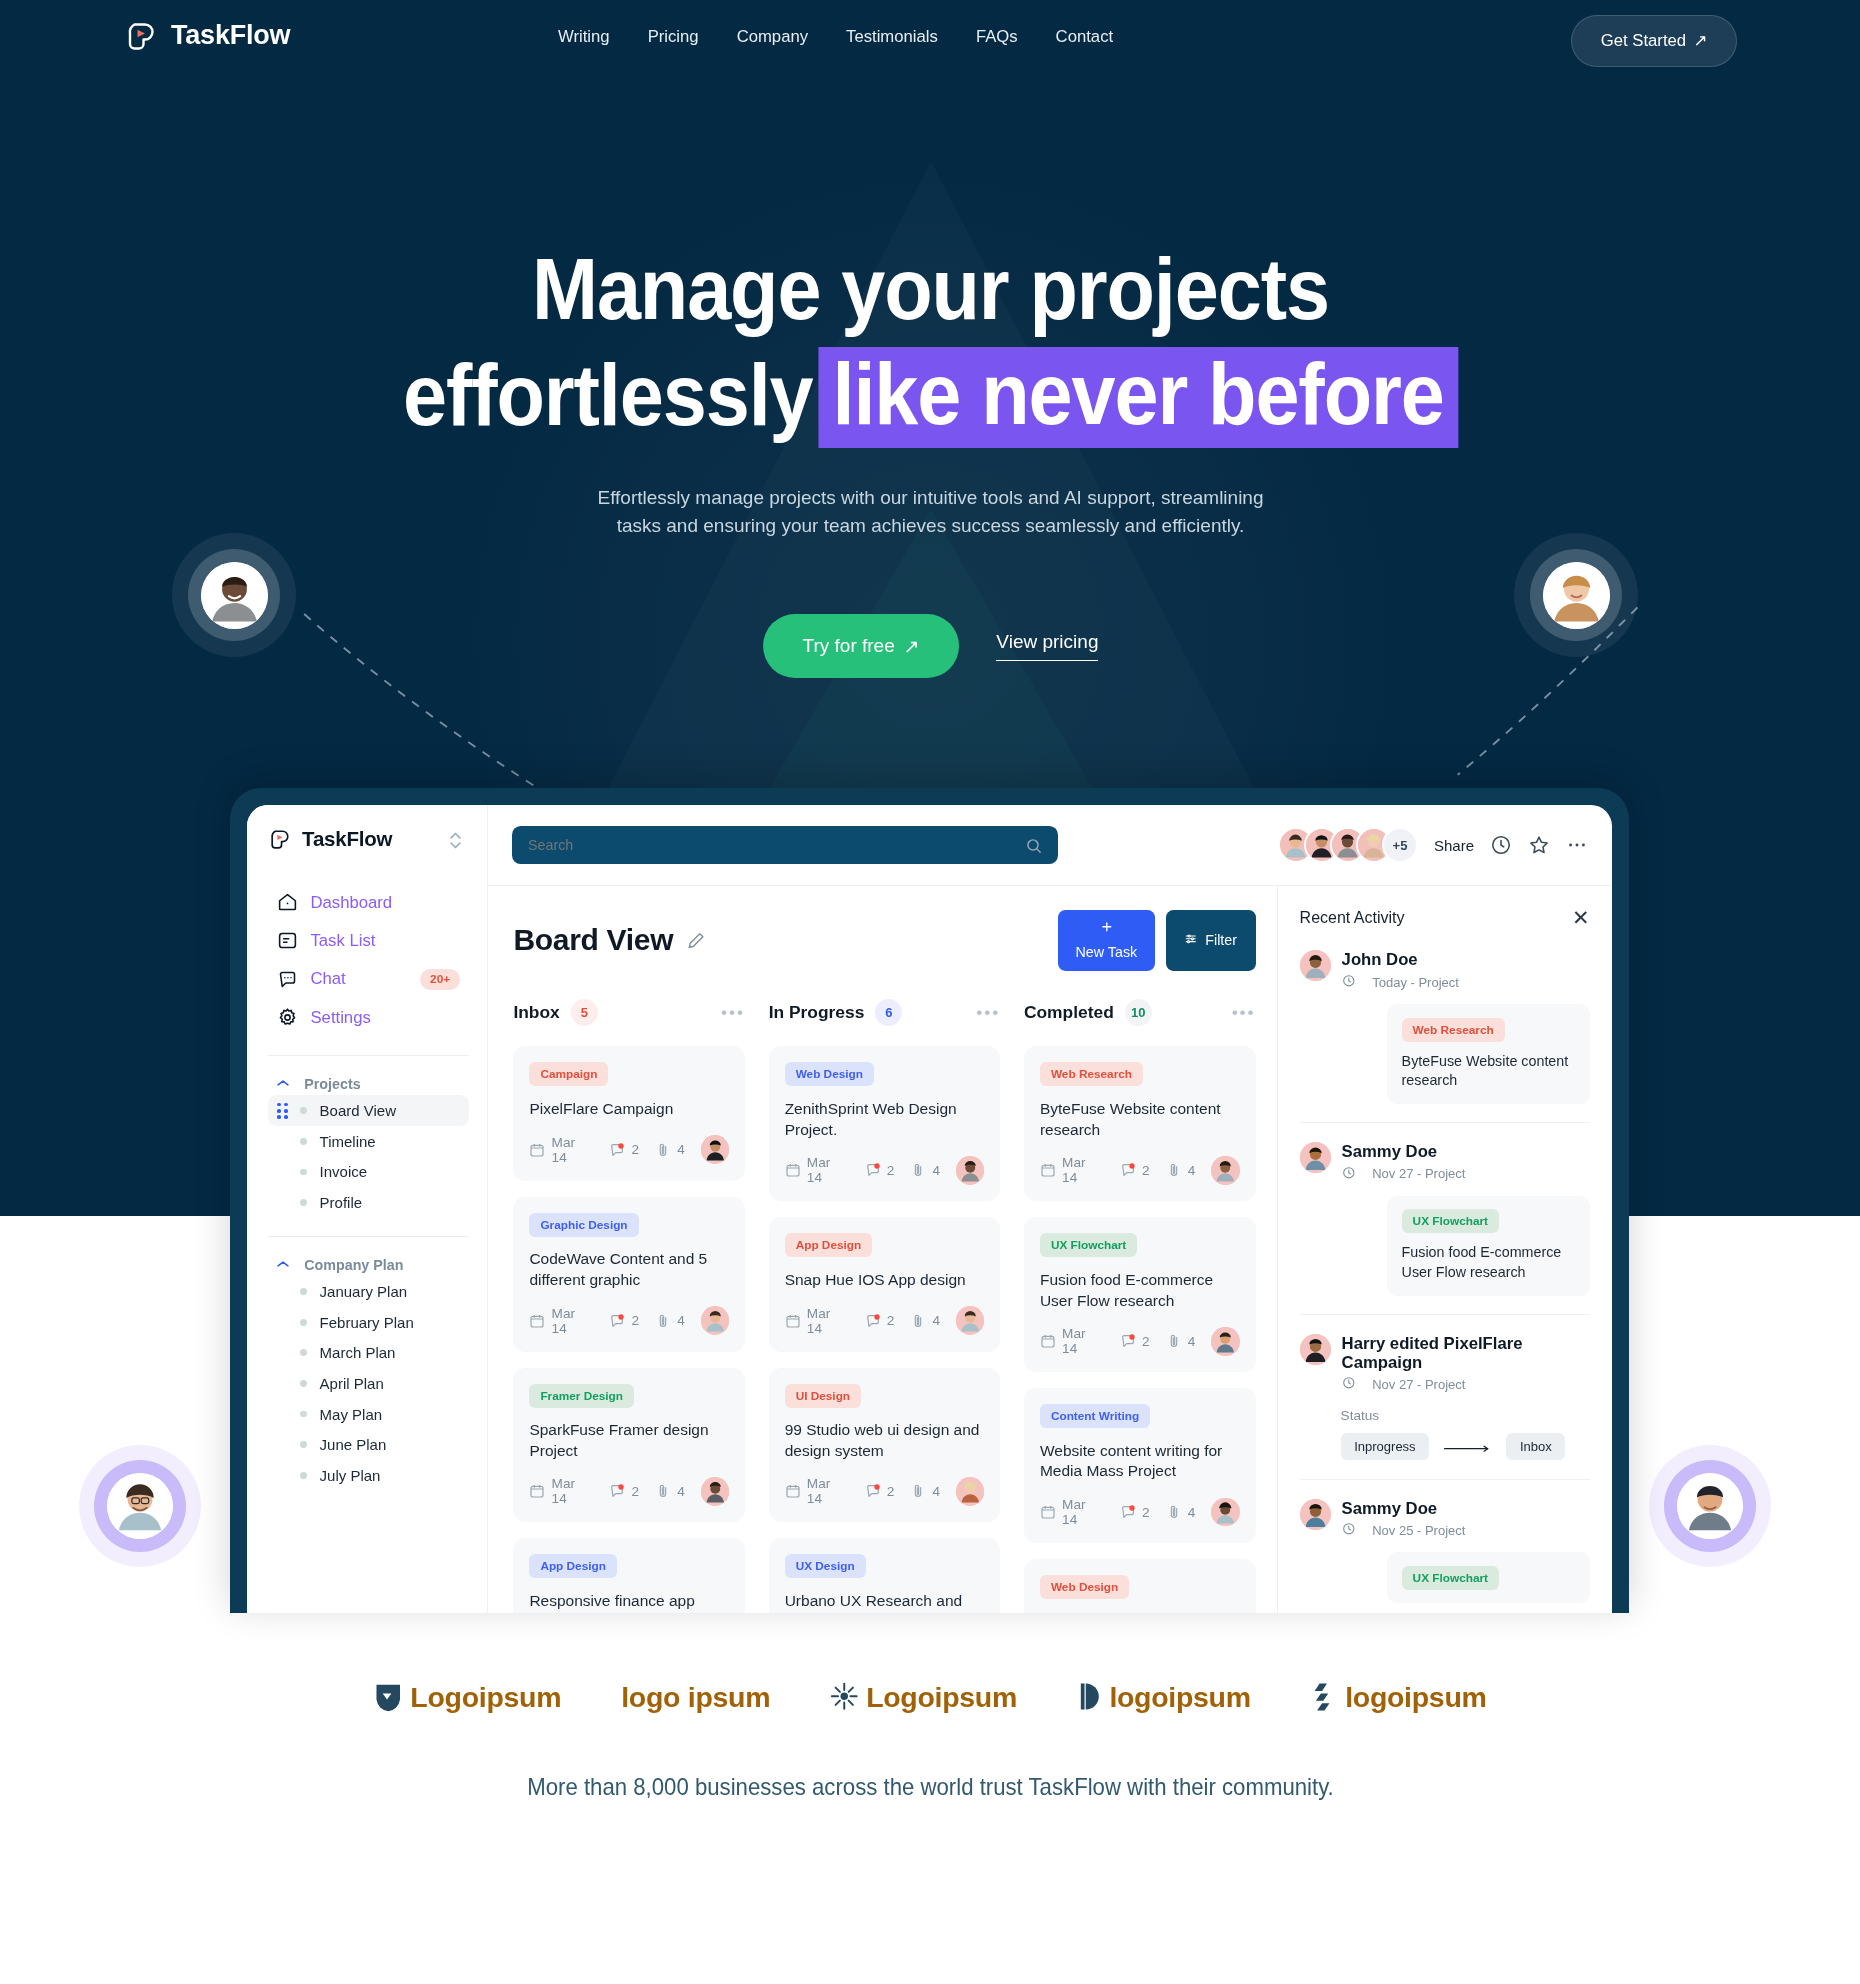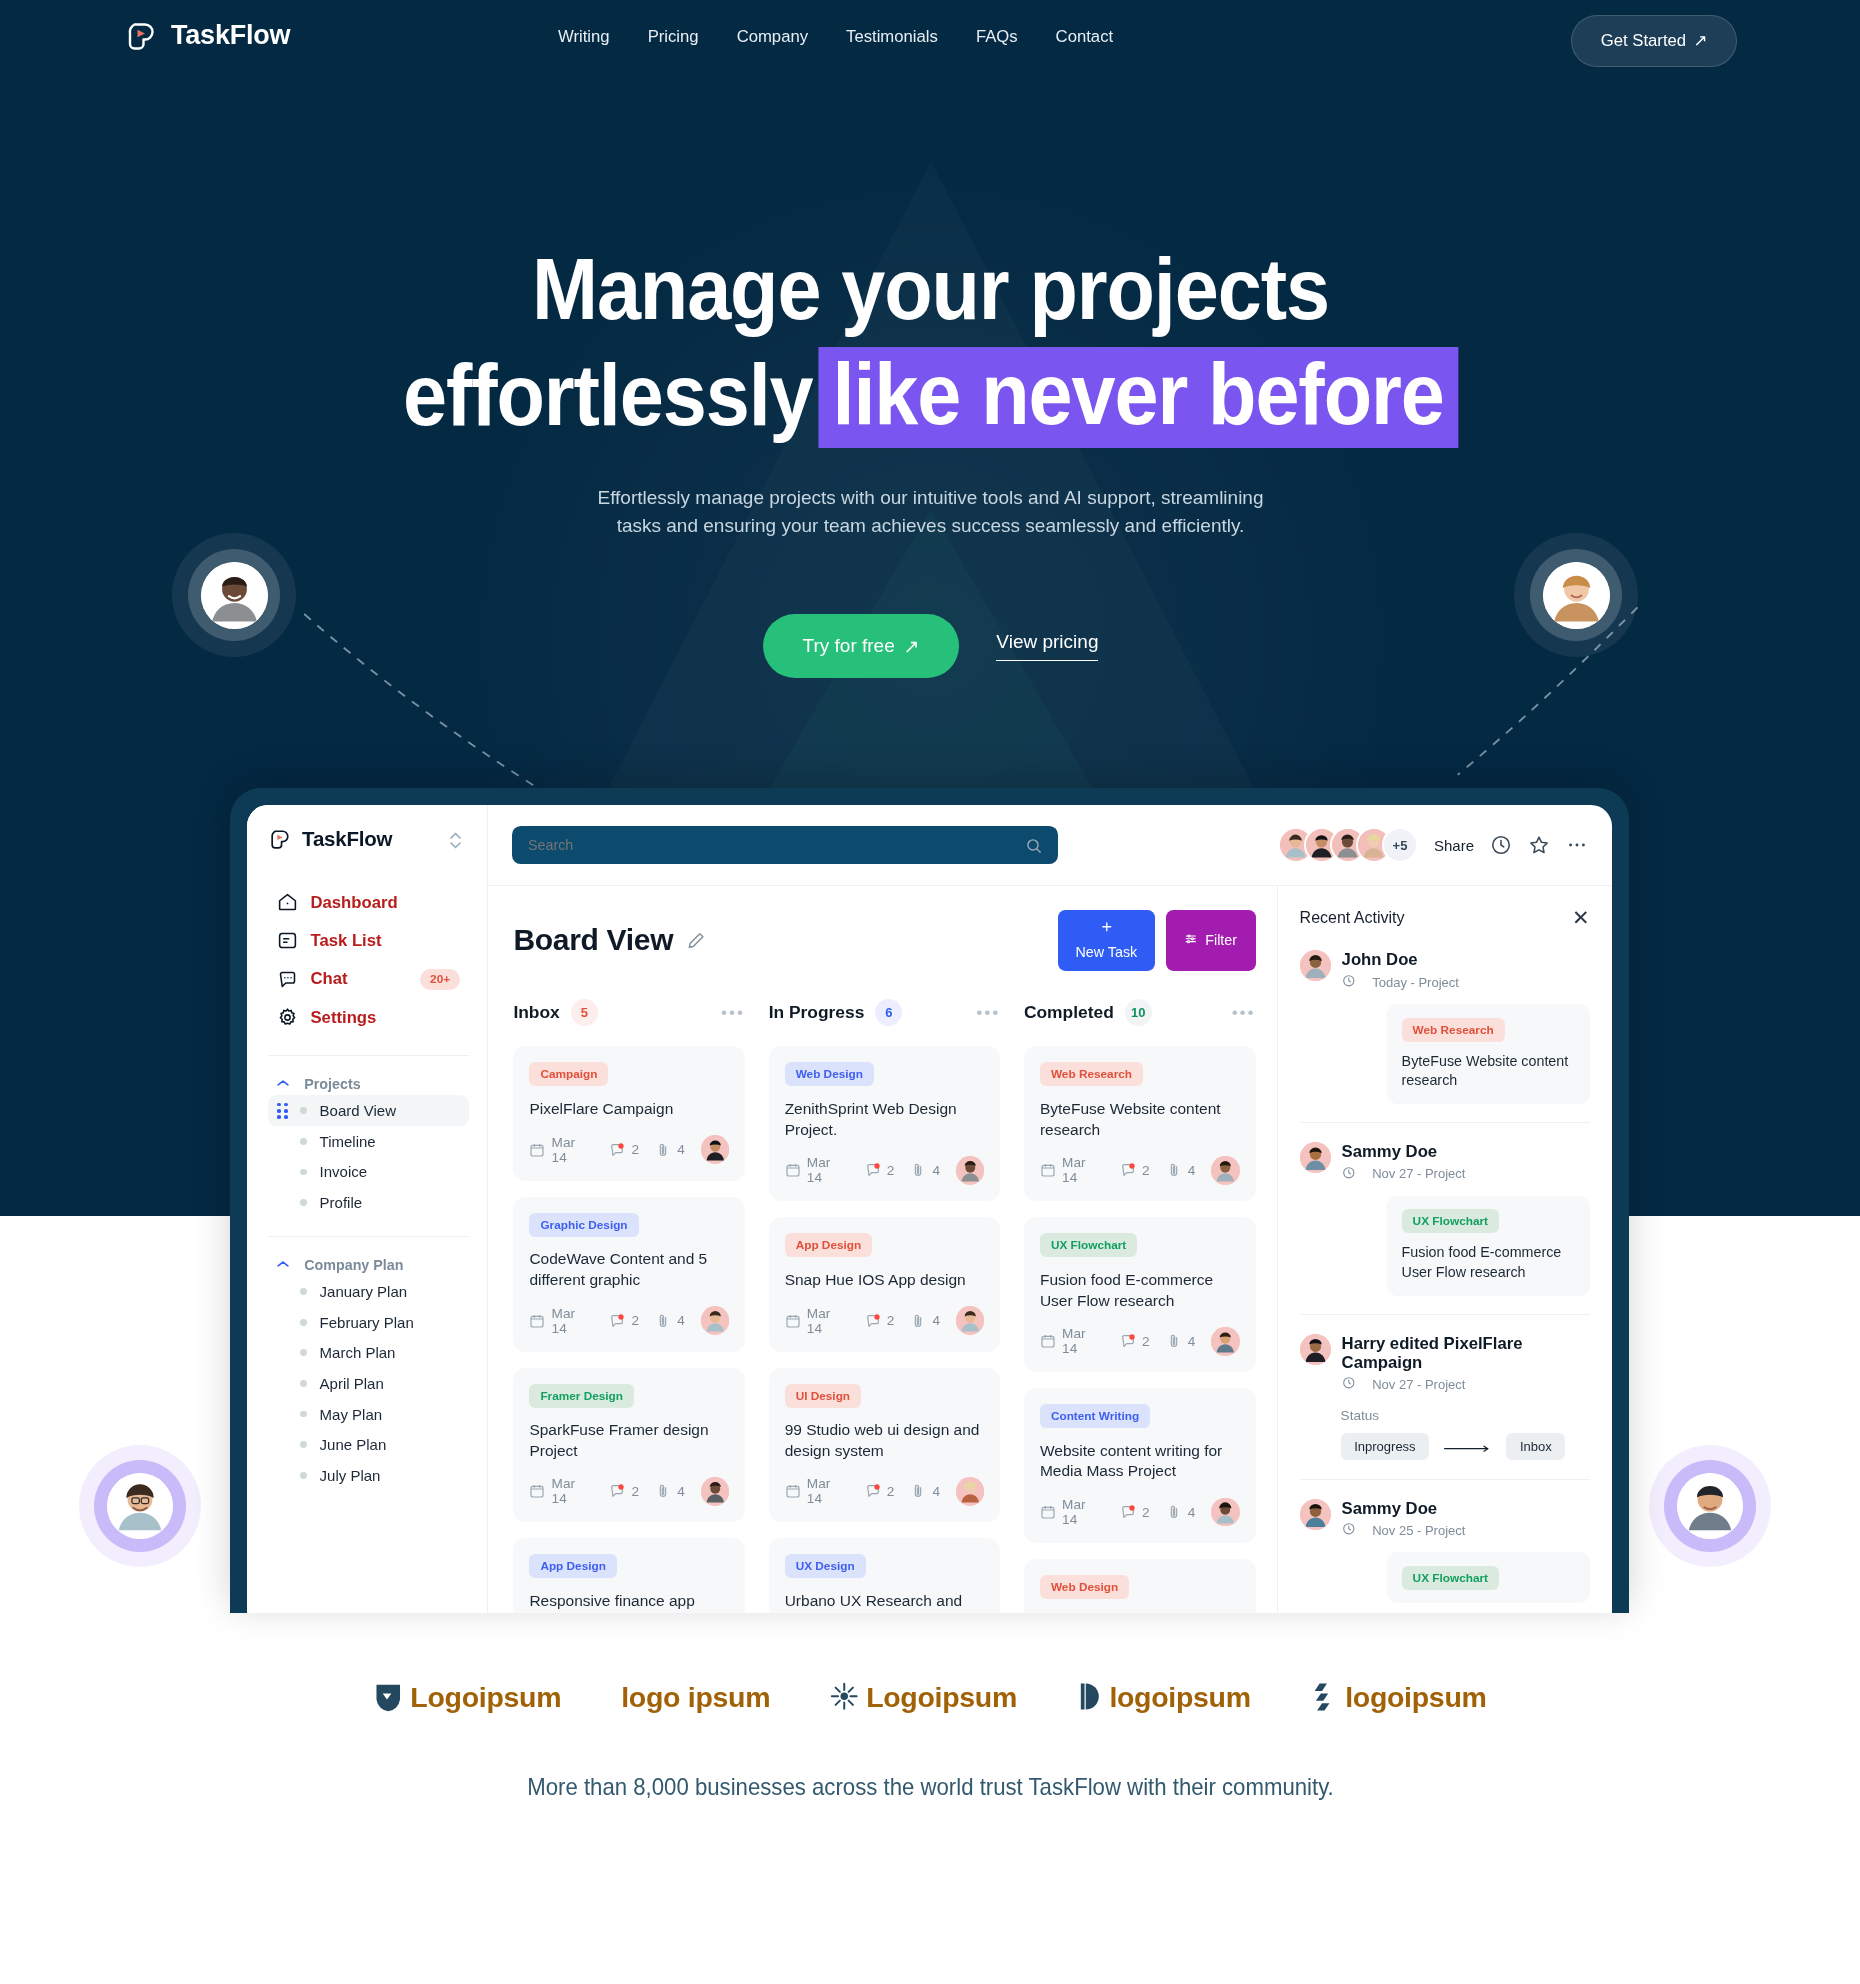--- a/index.html
+++ b/index.html
@@ -108,21 +108,21 @@
   }
 
   
   .sidebar { width:241px; flex:0 0 241px; background:#ffffff; padding:21px 18.6px 0 21px; border-right:0.6px solid #eef1f4; }
   .sb-brand { display:flex; align-items:center; gap:8.7px; margin-bottom:32px; position:relative; }
   .sb-logo { width:25px; height:25px; position:relative; }
   .sb-name { font-size:20.5px; font-weight:700; color:#0b1726; letter-spacing:-0.2px; }
   .sb-chev { position:absolute; right:2.5px; top:1.2px; width:21px; height:25px; color:#9fb0bd; cursor:pointer; }
   .sb-item { display:flex; align-items:center; gap:12.4px; padding:8.7px 8.7px; border-radius:8.7px; cursor:pointer; position:relative; }
   .sb-item .ico { width:21px; height:21px; flex:0 0 21px; color:#0b1726; }
-  .sb-label { font-size:16.7px; color:#b91c1c; font-weight:700; }
+  .sb-label { font-size:16.7px; color:#8b5cf6; font-weight:400; }
   .sb-badge { position:absolute; right:8.7px; background:#fbdfdb; color:#e2513c; font-size:11.8px; font-weight:700; padding:3.7px 10px; border-radius:15px; }
   .sb-sep { height:0.6px; background:#eceff2; margin:18.6px 0 16px 0; }
   .sb-group { display:flex; align-items:center; gap:13.6px; padding:3.7px 6.2px; cursor:pointer; }
   .sb-group-caret { color:#2f5cf5; font-size:13.6px; }
   .sb-group-label { font-size:14.3px; color:#7b8b99; font-weight:600; }
   .sb-sub { display:flex; align-items:center; gap:12.4px; padding:6.8px 6.2px 6.8px 32px; border-radius:8.7px; cursor:pointer; position:relative; }
   .sb-sub.active { background:#f3f5f7; }
   .sb-dot { width:6.8px; height:6.8px; border-radius:50%; background:#cfdad3; flex:0 0 6.8px; }
   .sb-sub-label { font-size:15px; color:#1c2836; }
   .sb-grip { position:absolute; left:8.7px; top:50%; transform:translateY(-50%); width:12.4px; height:16px; }
@@ -145,21 +145,21 @@
   .tb-share { font-size:15px; color:#17212e; cursor:pointer; }
   .tb-ico { width:22px; height:22px; color:#3b4a59; cursor:pointer; }
 
   .board-area { flex:1; display:flex; min-height:0; }
   .board { flex:1; padding:23.6px 21px 0 25px; min-width:0; }
   .board-head { display:flex; align-items:center; gap:13.6px; margin-bottom:28.5px; }
   .board-title { font-size:30px; font-weight:700; color:#101a27; letter-spacing:-0.3px; }
   .pencil { width:18.6px; height:18.6px; color:#7f8d9a; cursor:pointer; }
   .board-actions { margin-left:auto; display:flex; gap:11px; }
   .btn-newtask { background:#2f5cf5; color:#fff; font-size:14.3px; font-weight:500; border-radius:7.4px; padding:10.5px 17.4px; display:flex; align-items:center; gap:7.4px; cursor:pointer; white-space:nowrap;flex-direction:column; }
-  .btn-filter { background:#a21caf; color:#fff; font-size:14.3px; font-weight:500; border-radius:7.4px; padding:10.5px 18.6px; display:flex; align-items:center; gap:7.4px; cursor:pointer; white-space:nowrap; }
+  .btn-filter { background:#0c4a6e; color:#fff; font-size:14.3px; font-weight:500; border-radius:7.4px; padding:10.5px 18.6px; display:flex; align-items:center; gap:7.4px; cursor:pointer; white-space:nowrap; }
 
   .cols { display:flex; gap:23.6px; }
   .col { flex:1; min-width:0; }
   .col-head { display:flex; align-items:center; gap:11px; margin-bottom:20px; }
   .col-name { font-size:17.4px; font-weight:700; color:#101a27; }
   .col-count { width:27px; height:27px; border-radius:50%; display:flex; align-items:center; justify-content:center; font-size:13px; font-weight:700; }
   .cc-inbox { background:#fbeeec; color:#e0503b; }
   .cc-prog { background:#eceefd; color:#2f5cf5; }
   .cc-done { background:#f1f3f4; color:#11915d; }
   .col-dots { margin-left:auto; color:#b8c2cb; font-size:17.4px; letter-spacing:1.9px; cursor:pointer; }

